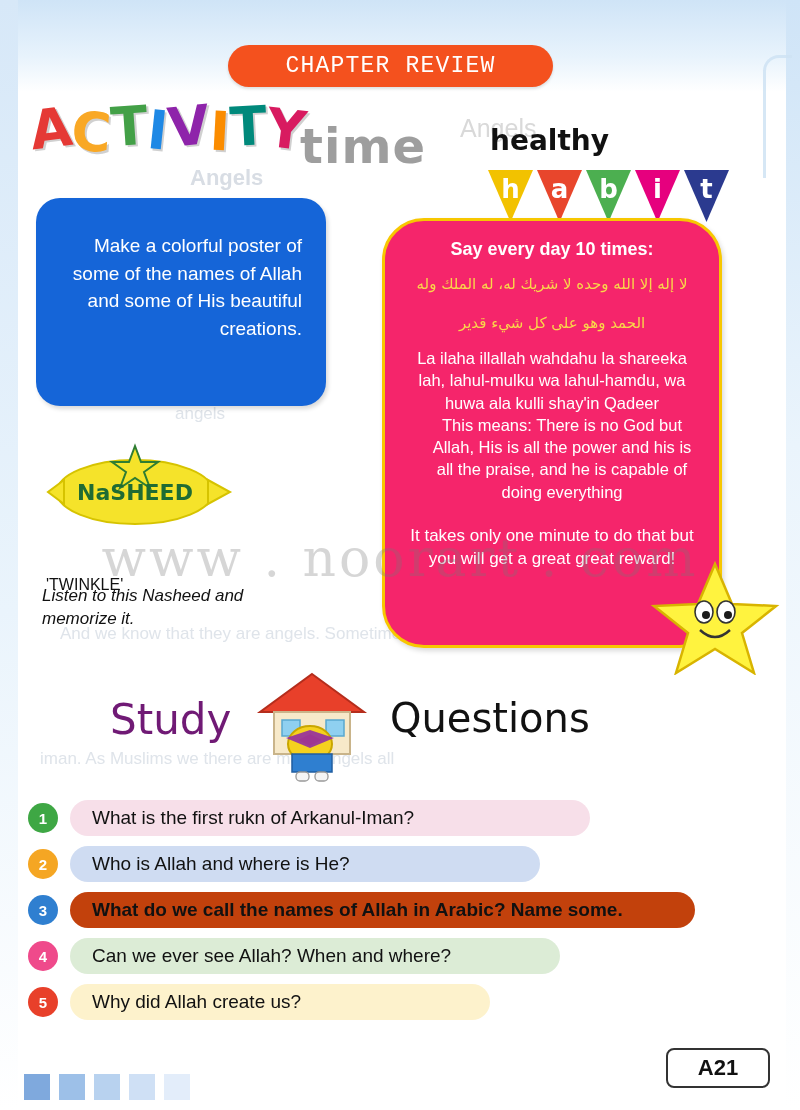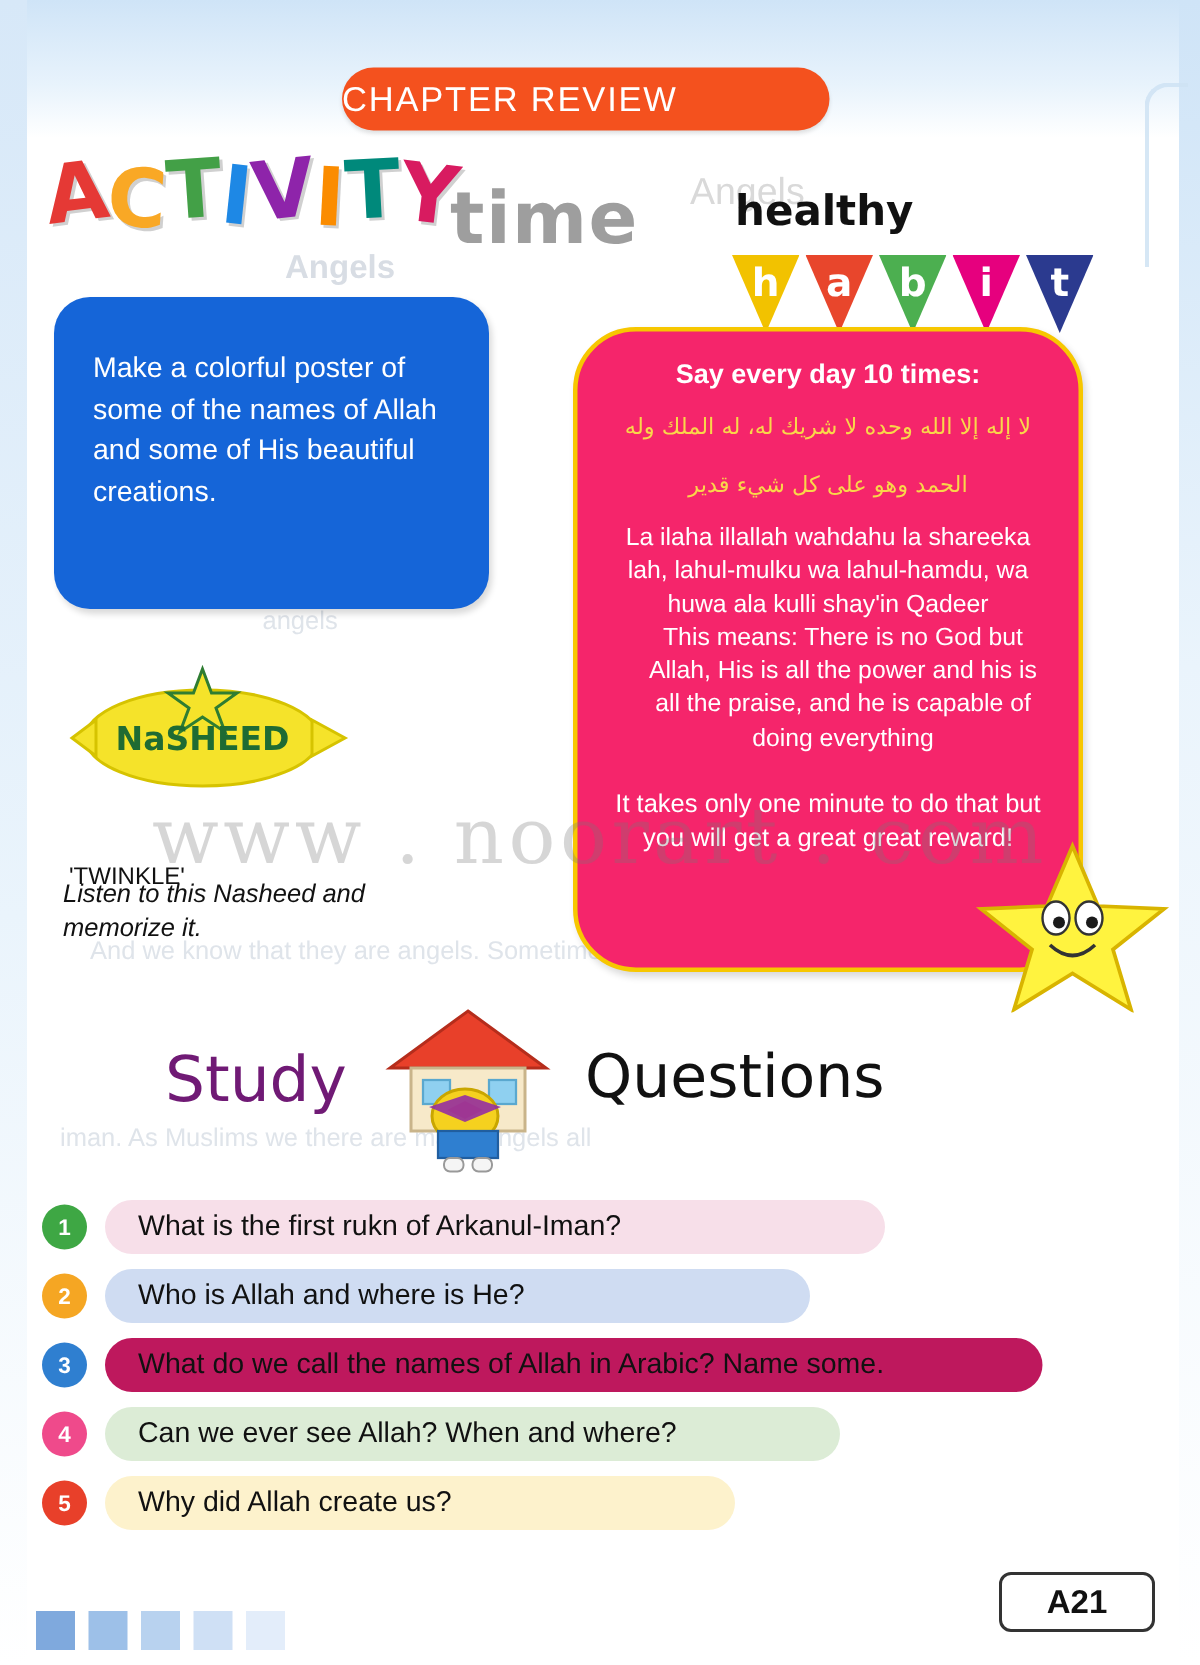--- a/index.html
+++ b/index.html
@@ -69,21 +69,23 @@
     position: absolute;
     left: 228px; top: 45px;
     width: 325px; height: 42px;
     background: #f4511e;
     border-radius: 21px;
     color: #ffffff;
     font-size: 23px;
     letter-spacing: 1.2px;
     display: flex;
     align-items: center;
+    justify-content: center;
     box-shadow: 0 2px 3px rgba(0,0,0,.12);
+    font-family: Liberation Mono, monospace;
   }
 
   
   .activity-word {
     position: absolute;
     left: 30px; top: 100px;
     display: flex;
     align-items: flex-end;
   }
   .activity-word span {
@@ -158,20 +160,21 @@
   .p-t { background: #2b3a8f; }
 
   
   .blue-box {
     position: absolute;
     left: 36px; top: 198px;
     width: 290px; height: 208px;
     background: #1565d8;
     border-radius: 24px;
     box-shadow: 2px 3px 4px rgba(0,0,0,.15);
+    text-align: right;
   }
   .blue-box p {
     margin: 0;
     position: absolute;
     left: 26px; top: 34px;
     width: 240px;
     color: #ffffff;
     font-size: 19px;
     line-height: 1.45;
   }
@@ -330,21 +333,21 @@
     box-sizing: border-box;
   }
   .q1 .qnum { background: #3ea744; }
   .q2 .qnum { background: #f5a623; }
   .q3 .qnum { background: #2f7fd0; }
   .q4 .qnum { background: #ef4a8b; }
   .q5 .qnum { background: #e8402a; }
 
   .q1 .qtext { background: #f7dfe9; width: 520px; }
   .q2 .qtext { background: #cfdcf2; width: 470px; }
-  .q3 .qtext { background: #be185d; width: 625px; }
+  .q3 .qtext { background: #c2410c; width: 625px; font-weight: bold; }
   .q4 .qtext { background: #dcecd6; width: 490px; }
   .q5 .qtext { background: #fdf2cc; width: 420px; }
 
   
   .page-num {
     position: absolute;
     right: 30px; bottom: 22px;
     width: 100px; height: 36px;
     border: 2px solid #333333;
     border-radius: 8px;

